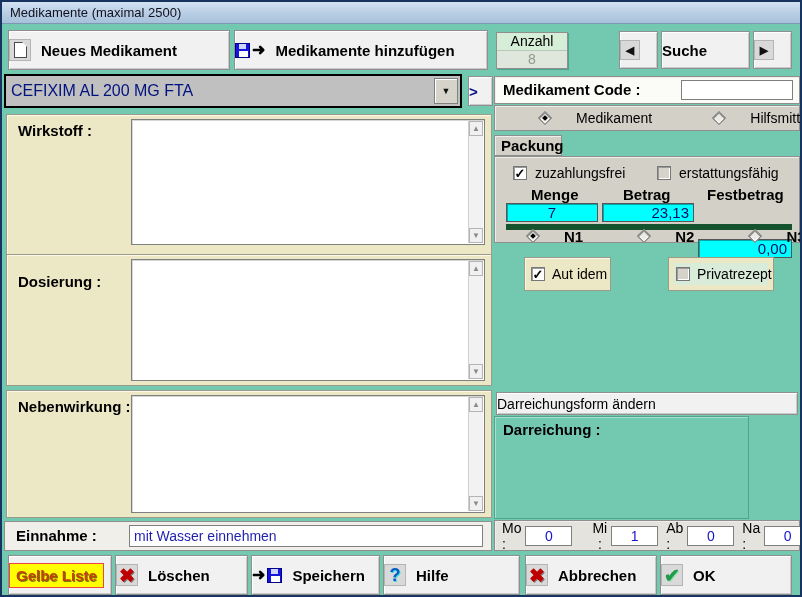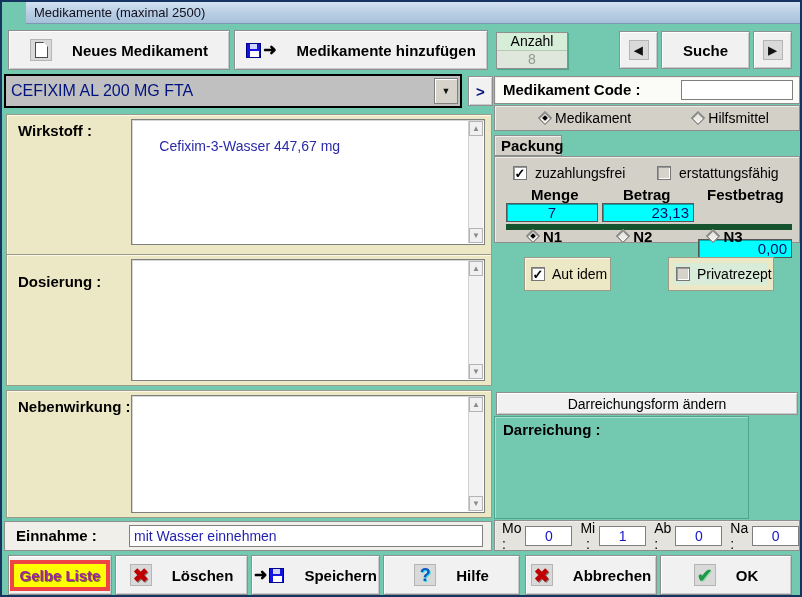--- a/index.html
+++ b/index.html
@@ -14,29 +14,29 @@
     position:relative; width:802px; height:597px;
     background:#73c8b0;
     border:2px solid #16345f;
     overflow:hidden;
   }
   .titlebar {
     position:absolute; left:0; top:0; right:0; height:22px;
     background:linear-gradient(#d3e2f2,#bcd0e6 45%,#a7c1db);
     border-bottom:1px solid #7d97b2;
     display:flex; align-items:center; padding-left:8px;
-    font-size:13px; color:#10101e;margin-left:24px;
+    font-size:13px; color:#10101e;
   }
   
   .btn {
     position:absolute; background:#f1f1f1;
     border:1px solid #8f8f8f;
     box-shadow:inset 1px 1px 0 #ffffff, inset -1px -1px 0 #c9c9c9;
-    display:flex; align-items:center; justify-content:center;
-    font-weight:bold; font-size:15px; gap:20px; cursor:default;
+    display:flex; align-items:center; justify-content:flex-start;
+    font-weight:bold; font-size:15px; gap:10px; cursor:default;
   }
   .plate {
     width:22px; height:22px; background:#d9d9d9;
     border:1px solid #b5b5b5;
     display:flex; align-items:center; justify-content:center;
     flex:0 0 auto;
   }
   .panel-cream {
     position:absolute; left:4px; width:486px;
     background:#ece7c5;
@@ -78,21 +78,21 @@
   .cb {
     width:14px; height:14px; flex:0 0 auto;
     border:1px solid #777;
     box-shadow:inset 1px 1px 0 #9a9a9a, inset -1px -1px 0 #fff;
     display:flex; align-items:center; justify-content:center;
     font-size:13px; font-weight:bold; line-height:1;
   }
   .cb.checked { background:#fff; color:#000; }
   .cb.unchecked { background:#d6d3ca; color:transparent; }
   
-  .radio { display:flex; align-items:center; gap:5px; }
+  .radio { display:flex; align-items:center; gap:26px; }
   .diamond {
     width:10px; height:10px; transform:rotate(45deg);
     background:#eceae4; border:1px solid #6d6d6d;
     box-shadow:inset 1px 1px 0 #8f8f8f, inset -1px -1px 0 #ffffff;
     display:flex; align-items:center; justify-content:center; flex:0 0 auto;
   }
   .diamond.sel::after { content:""; width:4px; height:4px; background:#000; }
   
   .icon-doc { position:relative; width:13px; height:16px; background:#fff; border:1px solid #4a4a4a; }
   .icon-doc::after { content:""; position:absolute; right:-1px; top:-1px; border-style:solid; border-width:0 5px 5px 0; border-color:transparent #d9d9d9 transparent transparent; }
@@ -151,21 +151,20 @@
     <span style="flex:1;padding-left:5px;font-size:16px;color:#00127e;overflow:hidden;white-space:nowrap;">CEFIXIM AL 200 MG FTA</span>
     <span style="width:24px;height:26px;margin-right:2px;background:#d6d3ca;border:1px solid #7f7f7f;box-shadow:inset 1px 1px 0 #fff;display:flex;align-items:center;justify-content:center;font-size:9px;color:#111;">▼</span>
   </div>
   <div class="btn" style="left:466px;top:74px;width:25px;height:30px;font-size:15px;color:#00127e;">
     <span>&gt;</span>
   </div>
 
   <div class="panel-cream" style="top:112px;height:161px;">
     <span class="lbl" style="position:absolute;left:11px;top:7px;">Wirkstoff :</span>
     <div class="textarea" style="left:124px;top:4px;width:354px;height:126px;">
-      <span>Cefixim-3-Wasser 447,67 mg</span>
       <div class="scrollbar">
         <div class="sb-btn">▲</div>
         <div class="sb-btn">▼</div>
       </div>
     </div>
   </div>
 
   <div class="panel-cream" style="top:252px;height:132px;">
     <span class="lbl" style="position:absolute;left:11px;top:18px;">Dosierung :</span>
     <div class="textarea" style="left:124px;top:4px;width:354px;height:122px;">
@@ -259,30 +258,30 @@
   <div class="btn" style="left:494px;top:390px;width:302px;height:23px;font-weight:normal;font-size:14px;">
     <span>Darreichungsform ändern</span>
   </div>
   <div style="position:absolute;left:492px;top:414px;width:255px;height:103px;border:1px solid #4da58c;box-shadow:inset 1px 1px 0 #a9ded0;">
     <span class="lbl" style="position:absolute;left:8px;top:4px;">Darreichung :</span>
   </div>
 
   <div class="panel-gray" style="left:492px;top:518px;width:306px;height:31px;background:#e4e3de;display:flex;align-items:center;gap:4px;padding-left:7px;font-size:14px;">
     <span>Mo :</span>
     <input class="field" style="width: 47px; height: 20px; text-align: center; color: rgb(20, 20, 200);" value="0">
-    <span style="margin-left:4px;text-align:center;">Mi :</span>
+    <span style="margin-left:16px;text-align:center;">Mi :</span>
     <input class="field" style="width: 47px; height: 20px; text-align: center; color: rgb(20, 20, 200);" value="1">
     <span style="margin-left:4px;">Ab :</span>
     <input class="field" style="width: 47px; height: 20px; text-align: center; color: rgb(20, 20, 200);" value="0">
     <span style="margin-left:4px;">Na :</span>
     <input class="field" style="width: 47px; height: 20px; text-align: center; color: rgb(20, 20, 200);" value="0">
   </div>
 
   <div class="btn" style="left:6px;top:553px;width:104px;height:40px;">
-    <span style="background:#ffff00;border:4px solid #ef4444;padding:3px 6px;color:#a21caf;font-size:15px;text-shadow:1px 1px 0 #7c7c00;">Gelbe Liste</span>
+    <span style="background:#ffff00;border:1px solid #ef4444;padding:3px 6px;color:#c2410c;font-size:15px;text-shadow:1px 1px 0 #7c7c00;">Gelbe Liste</span>
   </div>
   <div class="btn" style="left:113px;top:553px;width:133px;height:40px;">
     <span class="plate">
         <span class="icon-x">✖</span>
       </span>
     <span>Löschen</span>
   </div>
   <div class="btn" style="left:249px;top:553px;width:129px;height:40px;">
     <span style="display:flex;align-items:center;gap:2px;">
       <span class="arrow-glyph">➜</span>

